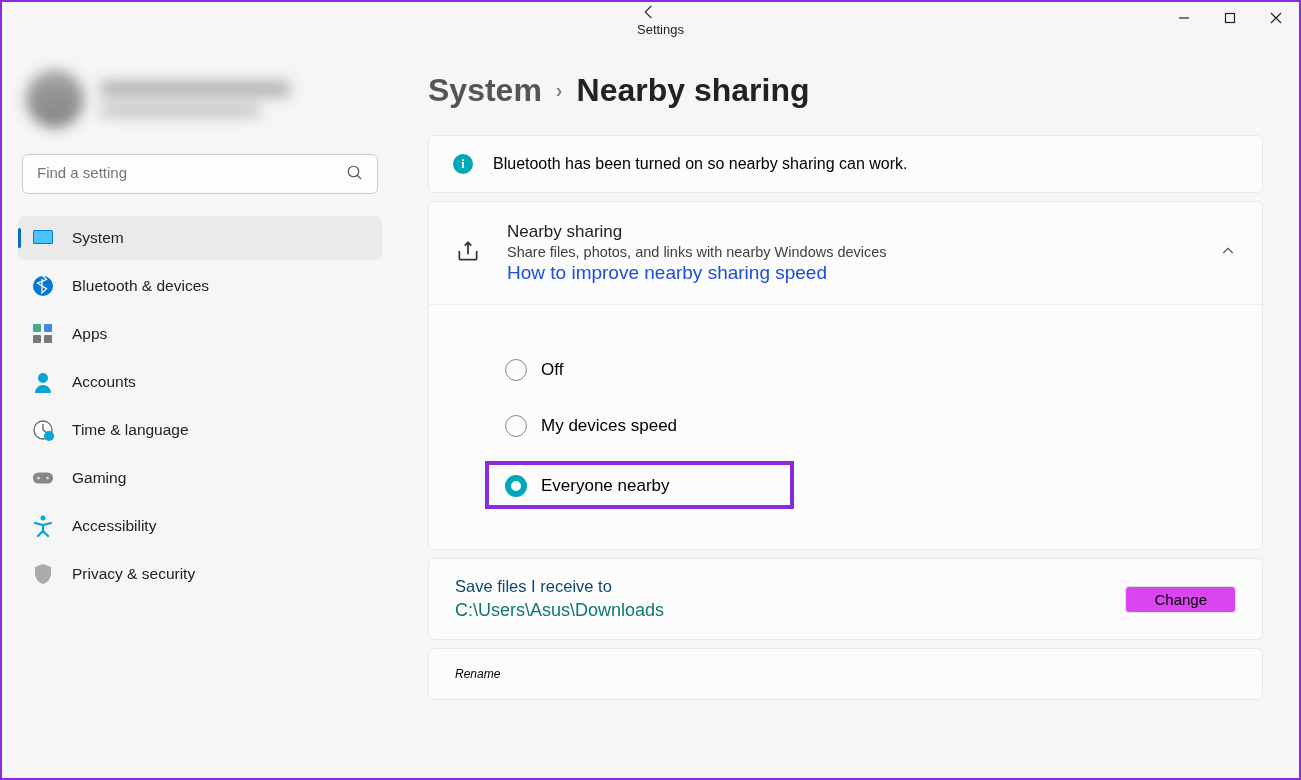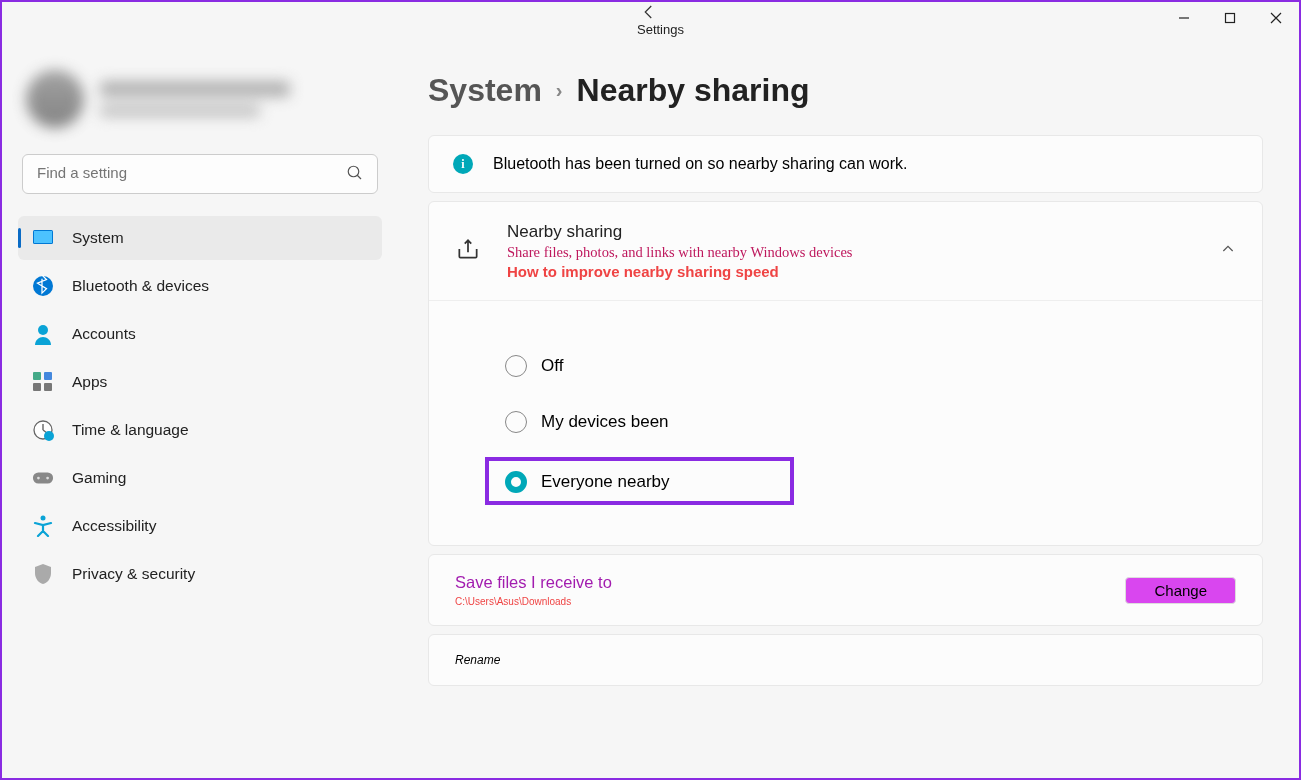--- a/index.html
+++ b/index.html
@@ -137,22 +137,22 @@
     font-style: normal;
     font-family: serif;
   }
   .expander-head {
     display: flex; align-items: center;
     padding: 20px 26px;
   }
   .share-icon { margin-right: 26px; }
   .expander-text { flex:1; }
   .exp-title { font-size: 17px; color: #222; margin-bottom: 2px;}
-  .exp-sub { font-size: 14.5px; color: #be185d; margin-bottom: 2px; font-family: Liberation Serif, serif;}
-  .exp-link { font-size: 15px; color: #ef4444; font-weight: 700; cursor:pointer;}
+  .exp-sub { font-size: 14.5px; color: #404040; margin-bottom: 2px;}
+  .exp-link { font-size: 19px; color: #1d4ed8; font-weight: 400; cursor:pointer;}
   .chevron { color: #555; }
   .radio-group {
     padding: 30px 40px 40px 76px;
     border-top: 1px solid #eee;
   }
   .radio-row {
     display: flex; align-items: center;
     padding: 10px 0;
     margin: 14px 0;
     font-size: 17px;
@@ -170,22 +170,22 @@
     border: 4px solid #8a2be2;
     display: inline-flex;
     padding: 10px 120px 8px 16px;
     margin-left: -20px;
   }
   .setting-row {
     display: flex; align-items: center;
     padding: 18px 26px;
   }
   .setting-left { flex:1; }
-  .setting-title { font-size: 16.5px; color: #a21caf; margin-bottom: 4px;}
-  .setting-sub { font-size: 10px; color: #ef4444;}
+  .setting-title { font-size: 16.5px; color: #0c4a6e; margin-bottom: 4px;}
+  .setting-sub { font-size: 18px; color: #0f766e;}
   .btn {
     padding: 4px 28px;
     border: 1px solid #ddd;
     background: #d946ef;
     border-radius: 4px;
     font-size: 15px;
     cursor: pointer;
   }
   .link-action { color: #000000; font-size: 12px; cursor:pointer;font-style:italic;}
 </style>
@@ -250,37 +250,37 @@
         <span class="nav-icon">
           <svg width="20" height="22">
               <circle cx="10" cy="11" r="10" fill="#0078d4"></circle>
               <path d="M10 3v16l5-5-10-6 10-4-5-5" stroke="#fff" stroke-width="1.4" fill="none" transform="translate(0 1) scale(.9)"></path>
             </svg>
         </span>
         <span>Bluetooth &amp; devices</span>
       </div>
       <div class="nav-item">
         <span class="nav-icon">
-          <svg width="20" height="22">
-              <circle cx="10" cy="7" r="5" fill="#0aa3d6"></circle>
-              <path d="M2 22c0-5 4-8 8-8s8 3 8 8" fill="#0aa3d6"></path>
-            </svg>
-        </span>
-        <span>Accounts</span>
-      </div>
-      <div class="nav-item">
-        <span class="nav-icon">
           <svg width="20" height="20">
               <rect x="0" y="0" width="8" height="8" fill="#4a8" rx="1"></rect>
               <rect x="11" y="0" width="8" height="8" fill="#48d" rx="1"></rect>
               <rect x="0" y="11" width="8" height="8" fill="#777" rx="1"></rect>
               <rect x="11" y="11" width="8" height="8" fill="#777" rx="1"></rect>
             </svg>
         </span>
         <span>Apps</span>
+      </div>
+      <div class="nav-item">
+        <span class="nav-icon">
+          <svg width="20" height="22">
+              <circle cx="10" cy="7" r="5" fill="#0aa3d6"></circle>
+              <path d="M2 22c0-5 4-8 8-8s8 3 8 8" fill="#0aa3d6"></path>
+            </svg>
+        </span>
+        <span>Accounts</span>
       </div>
       <div class="nav-item">
         <span class="nav-icon">
           <svg width="22" height="22">
               <circle cx="11" cy="11" r="9" fill="#fff" stroke="#666" stroke-width="1.3"></circle>
               <path d="M11 11V5M11 11l4 3" stroke="#666" stroke-width="1.4"></path>
               <circle cx="17" cy="17" r="5" fill="#0aa3d6"></circle>
             </svg>
         </span>
         <span>Time &amp; language</span>
@@ -346,21 +346,21 @@
             </svg>
         </span>
       </div>
       <div class="radio-group">
         <label class="radio-row">
           <span class="radio"></span>
           <span>Off</span>
         </label>
         <label class="radio-row">
           <span class="radio"></span>
-          <span>My devices been</span>
+          <span>My devices speed</span>
         </label>
         <div class="highlight">
           <label class="radio-row" style="margin:0;padding:0">
             <span class="radio checked"></span>
             <span>Everyone nearby</span>
           </label>
         </div>
       </div>
     </div>
 

